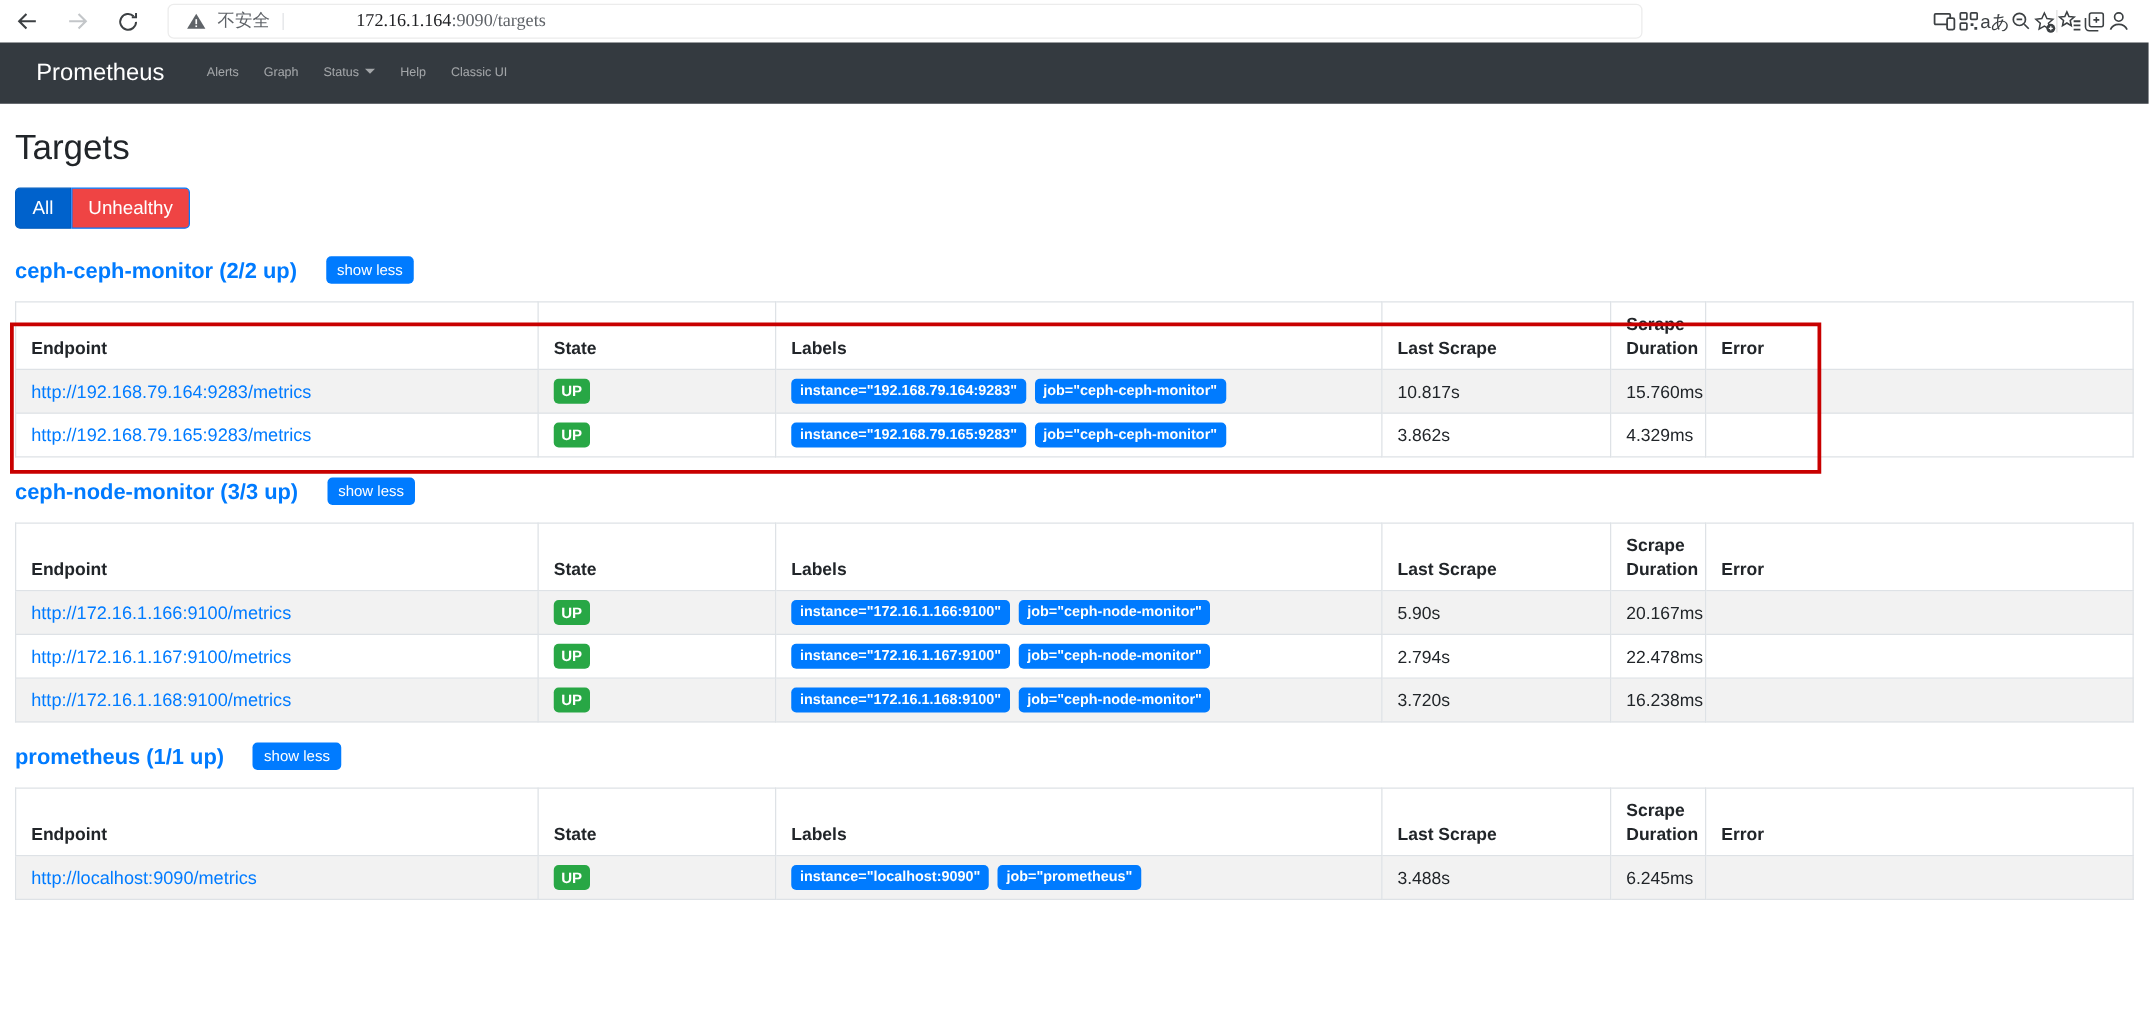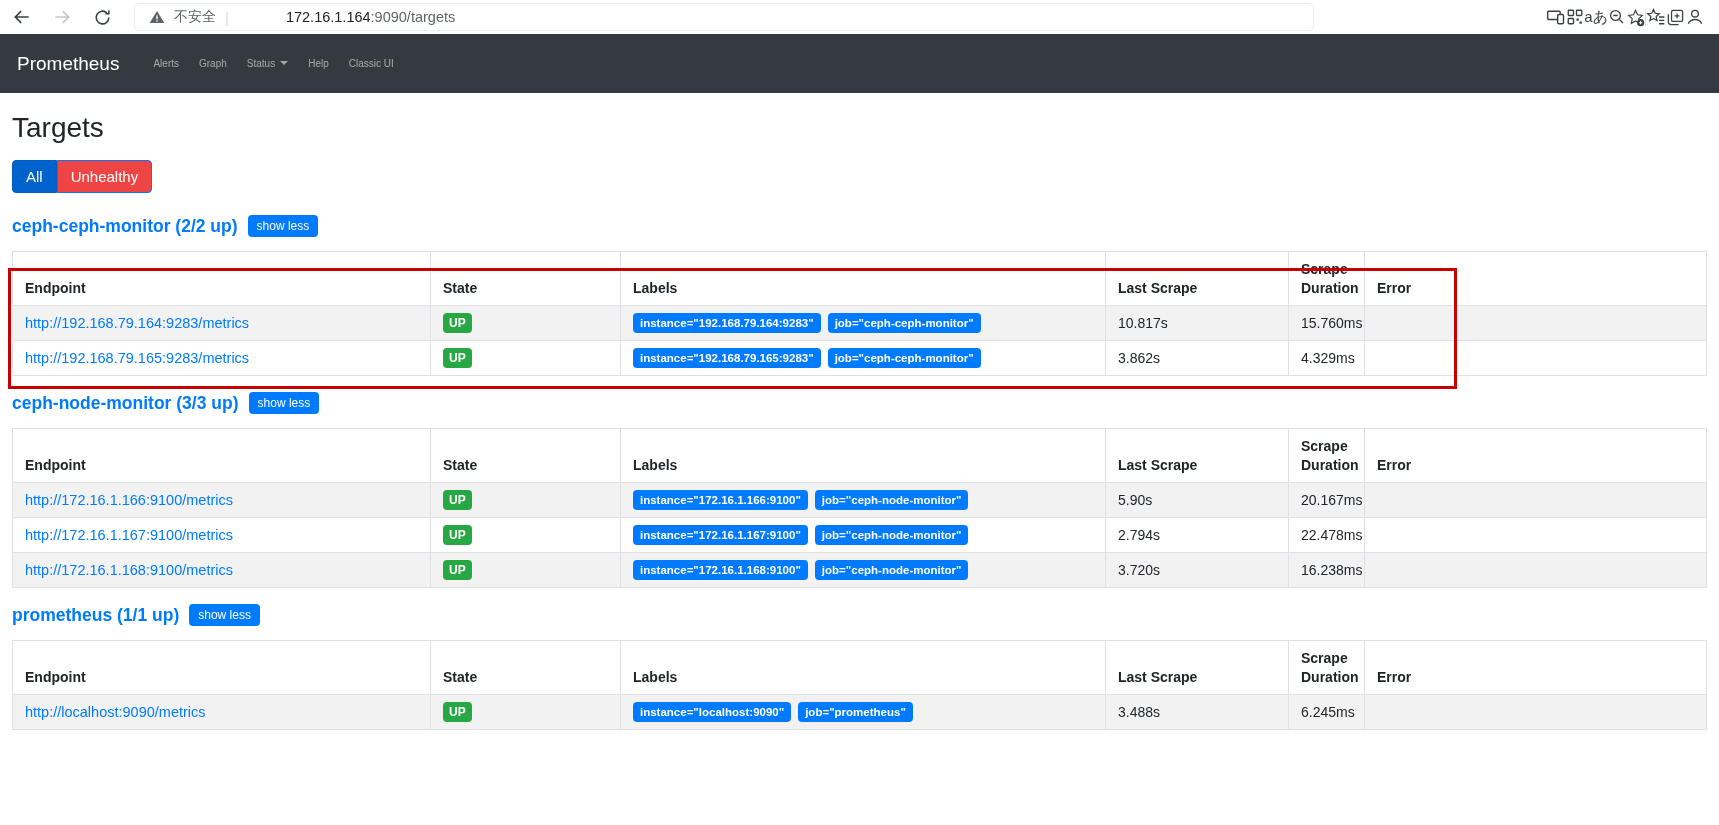--- a/index.html
+++ b/index.html
@@ -6,46 +6,46 @@
   body {
     margin: 0; width: 1719px; height: 825px; overflow: hidden;
     background: #fff; font-family: "Liberation Sans", "DejaVu Sans", sans-serif;
     color: #212529;
   }
   
   .toolbar { height: 34px; display: flex; align-items: center; padding: 2px 14px 2px 10px; gap: 16px; background: #fff; }
   .nav-ic { display: inline-flex; align-items: center; justify-content: center; width: 24px; height: 24px; cursor: pointer; }
   .addr {
     flex: 1 1 auto; max-width: 1180px; height: 28px; display: flex; align-items: center; gap: 9px;
-    border: 1px solid #ececec; border-radius: 5px; padding: 0 14px; margin-left: 4px; background: #fff;
+    border: 1px solid #ececec; border-radius: 5px; padding: 0 14px; margin-left: 4px; background: #fff; font-family: Liberation Serif, serif;
   }
   .sec-label { font-size: 14px; color: #5f6368; }
   .addr-sep { color: #dadce0; font-size: 15px; }
   .url { font-size: 14.5px; }
   .url .host { color: #202124; margin-left: 48px; }
   .url .path { color: #5f6368; }
   .right-icons { display: flex; align-items: center; margin-left: auto; }
   .tool-ic { display: inline-flex; align-items: center; cursor: pointer; color: #3c4043; font-size: 15px; }
   .v-div { width: 1px; height: 18px; background: #e0e0e0; }
   .warn-ic svg { display: block; }
   
-  .navbar { height: 59px; background: #343a40; display: flex; align-items: center; padding: 0 17px; }
+  .navbar { height: 49px; background: #343a40; display: flex; align-items: center; padding: 0 29px; }
   .brand { color: #fff; font-size: 19px; margin-right: 24px; text-decoration: none; cursor: pointer; }
   .nav-link { color: rgba(255,255,255,.55); font-size: 10px; padding: 0 10px; text-decoration: none; cursor: pointer; }
   .caret { display: inline-block; margin-left: 5px; vertical-align: 2px;
            border-left: 4px solid transparent; border-right: 4px solid transparent;
            border-top: 4px solid rgba(255,255,255,.55); }
   
   .content { padding: 0 12px; }
   h1.page-title { font-size: 28px; font-weight: 500; margin: 19px 0 16px; color: #212529; }
   .filters { display: inline-flex; margin-bottom: 6px; }
   .btn { font-size: 15px; padding: 7px 13px; color: #fff; border: 1px solid transparent; cursor: pointer; font-family: inherit; }
   .btn-all { background: #0062cc; border-color: #005cbf; border-radius: 4px 0 0 4px; }
   .btn-unhealthy { background: #ef4444; border-color: #007bff; border-radius: 0 4px 4px 0; }
-  .group-head { display: flex; align-items: center; gap: 10px; margin-top: 16px; }
+  .group-head { display: flex; align-items: center; gap: 23px; margin-top: 16px; }
   .group-title { color: #007bff; font-size: 17.5px; font-weight: 700; text-decoration: none; cursor: pointer; }
   .btn-toggle { background: #007bff; color: #fff; font-size: 12px; padding: 4px 9px; border-radius: 4px; border: none; cursor: pointer; font-family: inherit; }
   .table-wrap { position: relative; margin: 14px 0 10px; }
   table.targets { border-collapse: collapse; table-layout: fixed; width: 1695px; font-size: 14px; }
   .targets th, .targets td { border: 1px solid #dee2e6; padding: 7px 12px; text-align: left; }
   .targets thead th { vertical-align: bottom; font-weight: 700; line-height: 1.35; height: 54px; color: #212529; }
   .targets tbody td { height: 34px; vertical-align: middle; }
   .targets tbody tr:nth-child(odd) { background: #f2f2f2; }
   .targets tbody tr:nth-child(even) { background: #fff; }
   a.endpoint { color: #007bff; text-decoration: none; font-size: 14.5px; cursor: pointer; }

